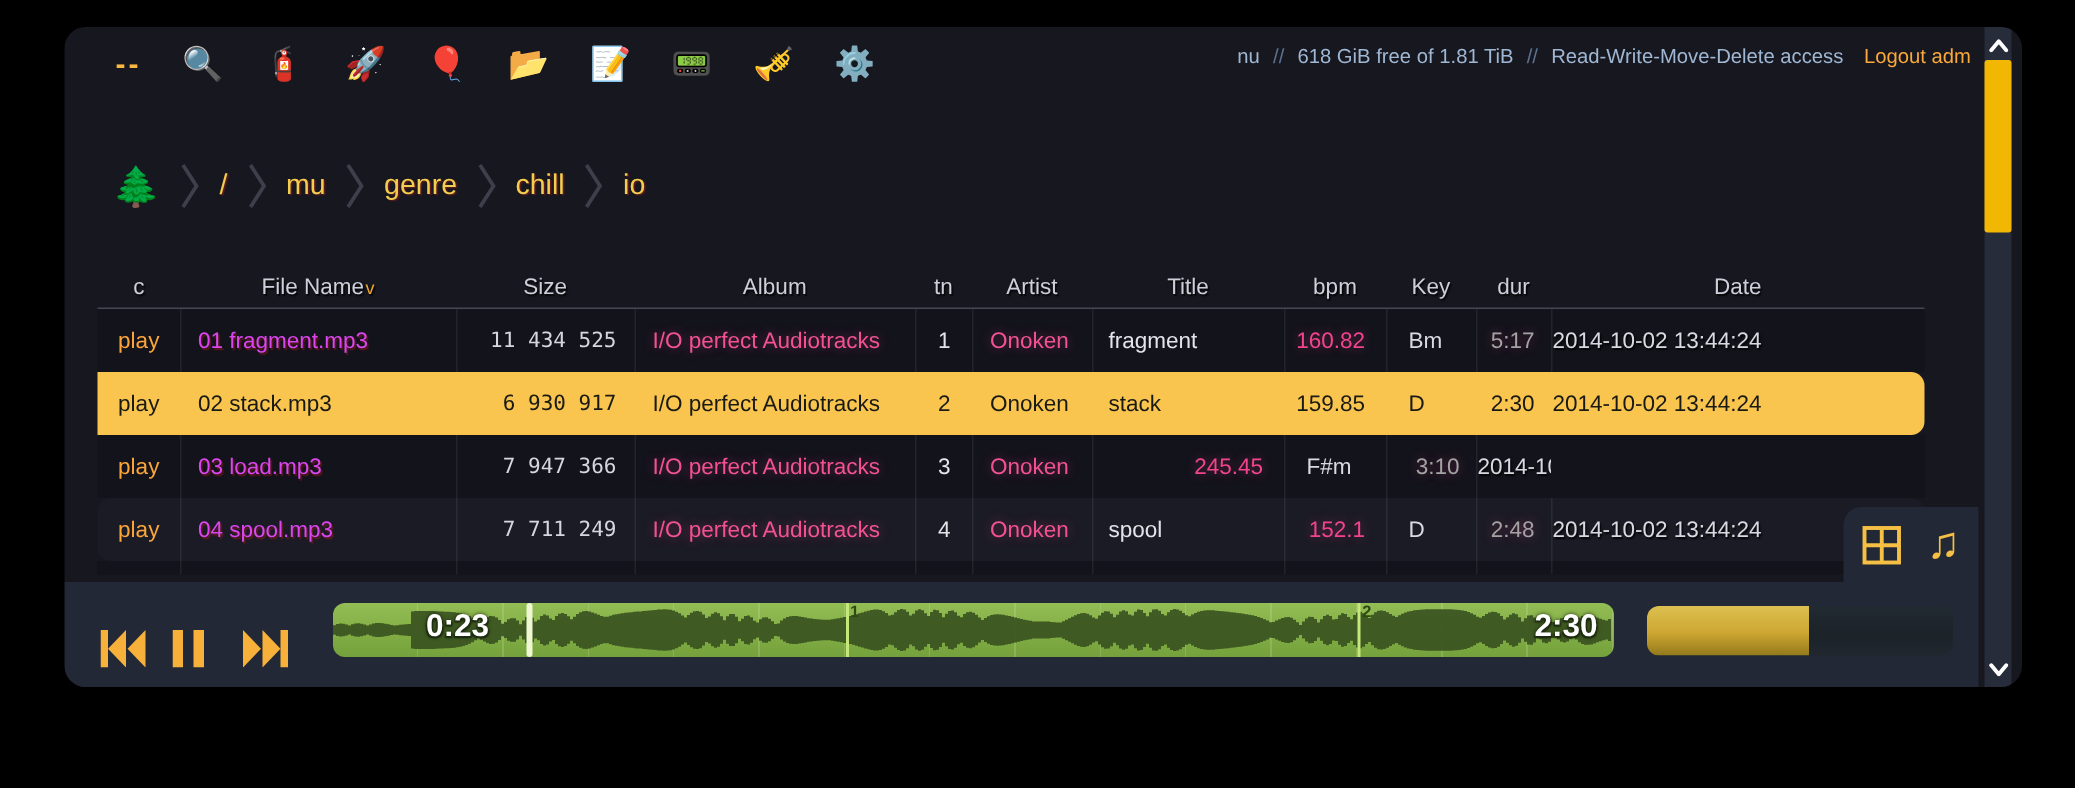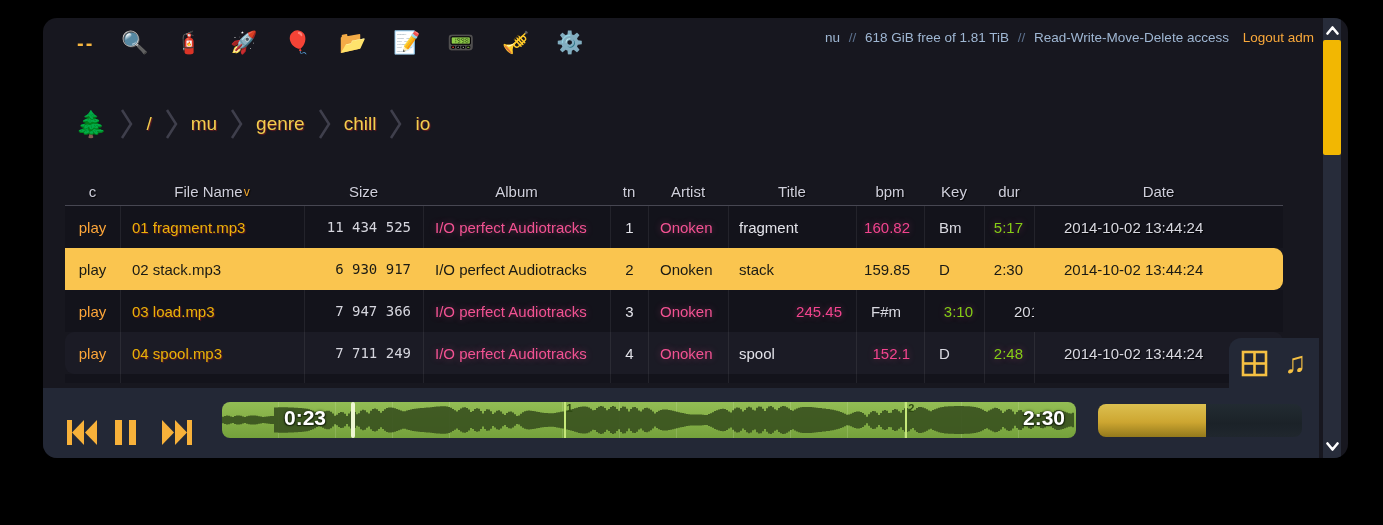--- a/index.html
+++ b/index.html
@@ -34,29 +34,29 @@
 
   .row { height:42px; }
   .row.odd { background:#13131b; }
   .row.even { background:#1b1b25; border-radius:9px; }
   .row .cell { border-left:1px solid rgba(255,255,255,0.07); }
   .row .cell:first-child { border-left:none; }
   .row.partial { height:9px; overflow:hidden; }
 
   .cell { display:flex; align-items:center; font-size:15px; overflow:hidden; white-space:nowrap; }
   .c-play { justify-content:center; color:#fca539; cursor:pointer;text-align:right; }
-  .c-name { padding-left:11px; color:#eab308; text-shadow:1px 1px 1px rgba(150,30,30,.6); cursor:pointer; }
+  .c-name { padding-left:11px; color:#d946ef; text-shadow:1px 1px 1px rgba(150,30,30,.6); cursor:pointer; }
   .c-size { justify-content:flex-end; padding-right:12px; font-family:"DejaVu Sans Mono", monospace; font-size:14px; color:#d6d6de; }
   .c-album, .c-artist { padding-left:11px; color:#f25292; text-shadow:0 0 7px rgba(242,77,150,.4); }
   .c-tn { justify-content:center; color:#e3e3ea; }
   .c-title { padding-left:10px; color:#e3e3ea; }
   .c-bpm { justify-content:flex-end; padding-right:14px; color:#f2448e; text-shadow:0 0 7px rgba(242,77,150,.4); }
   .c-key { padding-left:14px; color:#d9d9e1; }
-  .c-dur { justify-content:flex-end; padding-right:11px; color:#84cc16; text-shadow:0 0 7px rgba(242,77,150,.4); }
-  .c-date { padding-left:29px; color:#d9d9e1; text-shadow:1px 1px 1px rgba(0,0,0,.8); }
+  .c-dur { justify-content:flex-end; padding-right:11px; color:#a3a3a3; text-shadow:0 0 7px rgba(242,77,150,.4); }
+  .c-date { padding-left:0; color:#d9d9e1; text-shadow:1px 1px 1px rgba(0,0,0,.8); }
 
   .row.selected { background:#fac54f; border-radius:0 9px 9px 0; }
   .row.selected .cell { border-left-color:transparent; }
   .row.selected .cell, .row.selected .c-play, .row.selected .c-name, .row.selected .c-album,
   .row.selected .c-artist, .row.selected .c-bpm, .row.selected .c-dur, .row.selected .c-size,
   .row.selected .c-key, .row.selected .c-title, .row.selected .c-tn, .row.selected .c-date
   { color:#1a1a14; text-shadow:none; }
 
   
   .widgets { position:absolute; left:1186px; top:320px; width:90px; height:50px; background:#232836;

